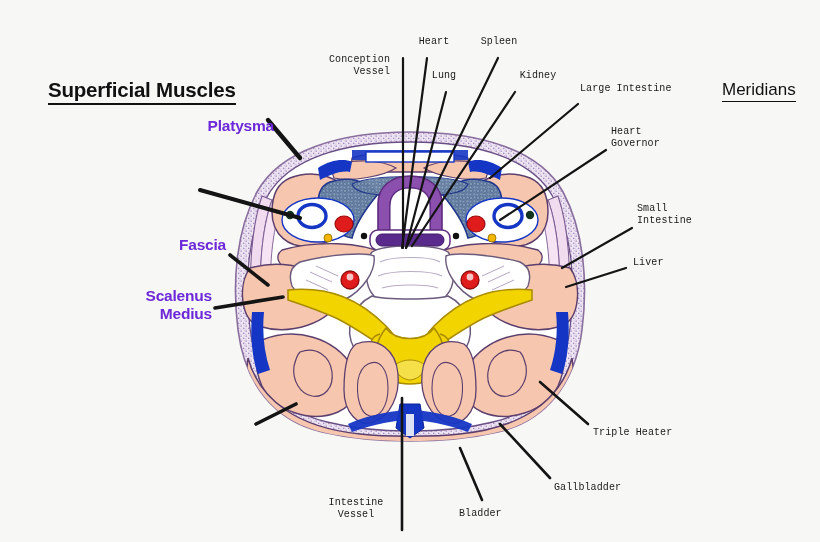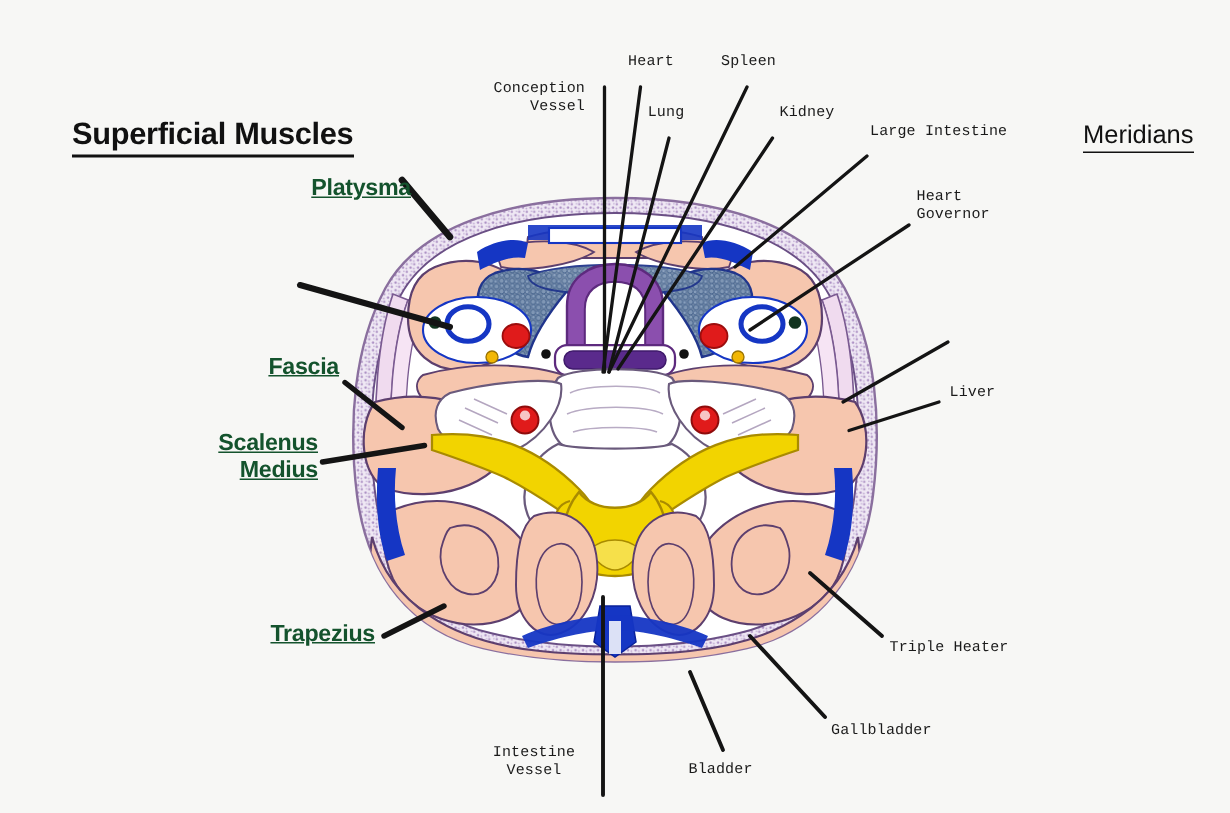--- a/index.html
+++ b/index.html
@@ -38,25 +38,24 @@
   .heading.plain{
     font-size:17px;
     font-weight:normal;
     border-bottom:1.6px solid #111;
     padding-bottom:1px;
   }
   .muscle{
     position:absolute;
     font-size:15.5px;
     font-weight:bold;
-    color:#14532d;
+    color:#6d28d9;
     letter-spacing:-0.2px;
     line-height:1.18;
     white-space:pre;
-    text-decoration:underline;
   }
   .muscle.ra{text-align:right;}
 </style>
 </head>
 <body>
 
 <div id="stage">
 
 <svg width="820" height="542" viewBox="0 0 820 542">
   <defs>
@@ -282,31 +281,32 @@
   </g>
 </svg>
 
 <div class="heading bold" style="left:14px; top:78px;margin-left:34px;">Superficial Muscles</div>
 <div class="heading plain" style="left:722px; top:80px;">Meridians</div>
 
 <div class="muscle ra" style="left:84px; top:117px; width:190px;">Platysma</div>
 <div class="muscle ra" style="left:74px; top:236px; width:152px;">Fascia</div>
 <div class="muscle ra" style="left:64px; top:287px; width:148px;">Scalenus
 Medius</div>
-<div class="muscle ra" style="left:78px; top:414px; width:172px;">Trapezius</div>
 
 <div class="lbl right-al" style="left:292px; top:54px; width:98px;">Conception
 Vessel</div>
 <div class="lbl ctr" style="left:404px; top:36px; width:60px;">Heart</div>
 <div class="lbl ctr" style="left:466px; top:36px; width:66px;">Spleen</div>
 <div class="lbl ctr" style="left:414px; top:70px; width:60px;">Lung</div>
 <div class="lbl ctr" style="left:505px; top:70px; width:66px;">Kidney</div>
 <div class="lbl" style="left:580px; top:83px;">Large Intestine</div>
 <div class="lbl" style="left:611px; top:126px;">Heart
 Governor</div>
+<div class="lbl" style="left:637px; top:203px;">Small
+Intestine</div>
 <div class="lbl" style="left:633px; top:257px;text-align:right;">Liver</div>
 <div class="lbl" style="left:593px; top:427px;">Triple Heater</div>
 <div class="lbl" style="left:554px; top:482px;">Gallbladder</div>
 <div class="lbl" style="left:459px; top:508px;">Bladder</div>
 <div class="lbl ctr" style="left:312px; top:497px; width:88px;">Intestine
 Vessel</div>
 
 </div>
 
 </body></html>

